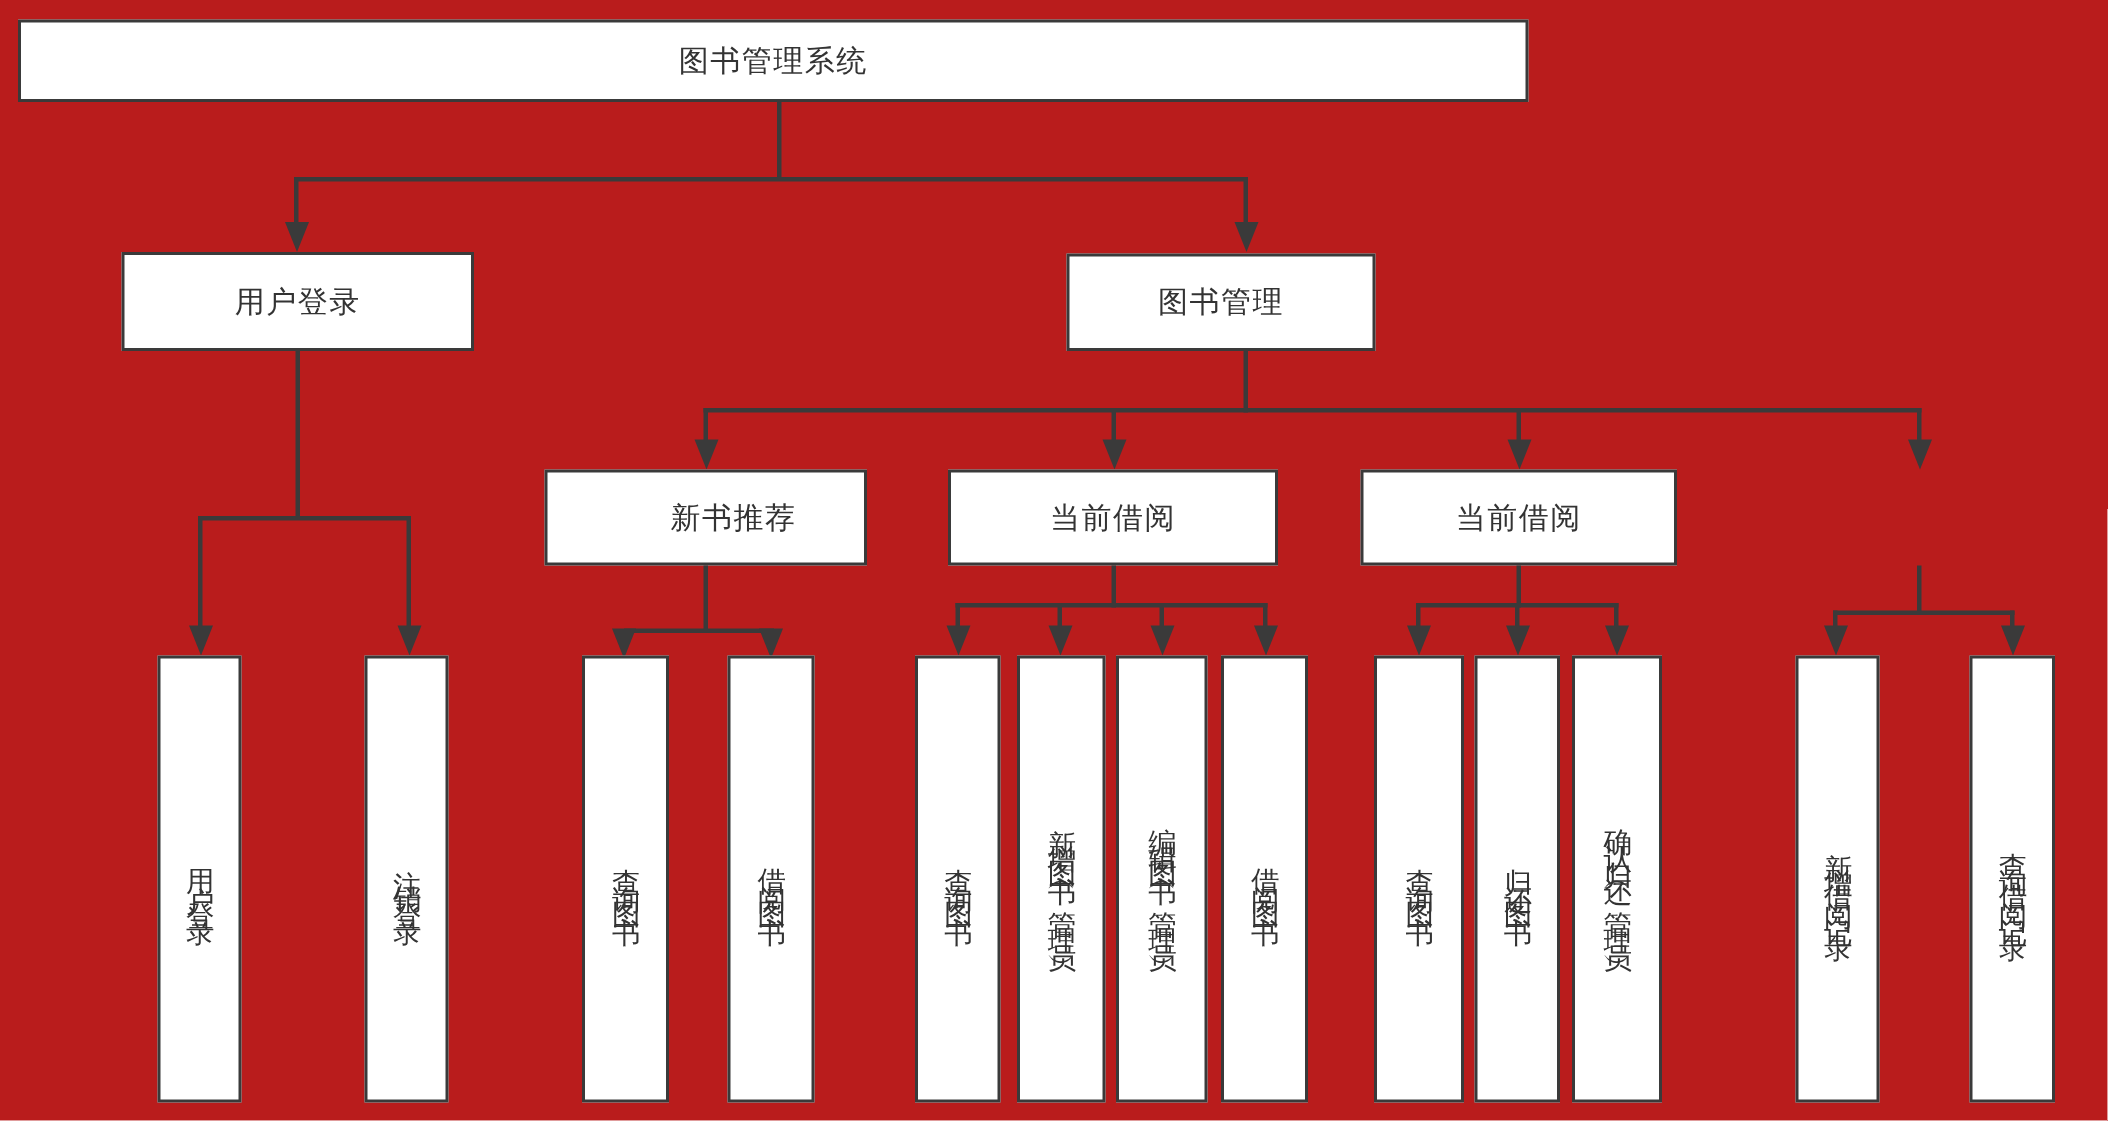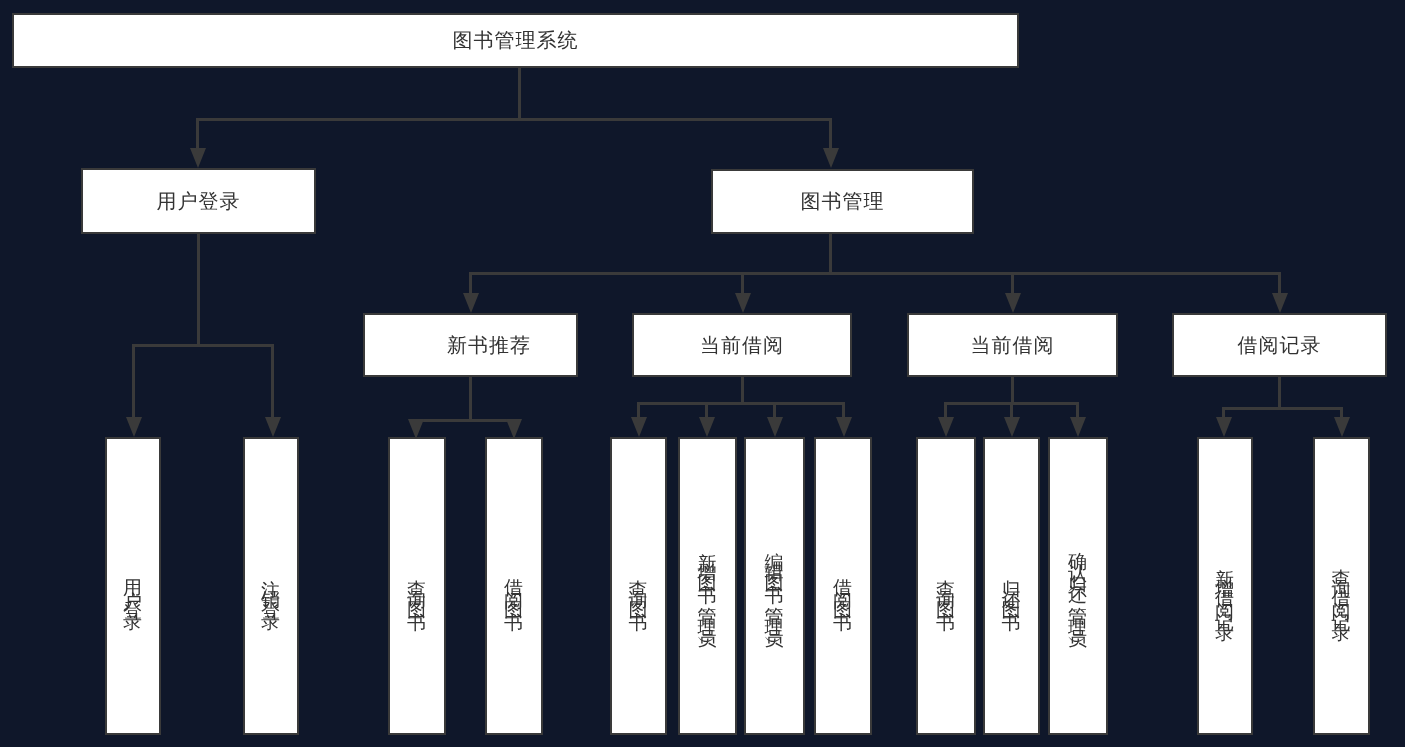--- a/index.html
+++ b/index.html
@@ -1,17 +1,17 @@
 <!DOCTYPE html>
 <html><head>
 <meta charset="utf-8">
 <style>
   html,body{margin:0;padding:0;background:#ffffff;}
   .canvas{
-    position:relative;width:1405px;height:747px;background:#0f172a;overflow:hidden;
+    position:relative;width:1405px;height:747px;background:#b91c1c;overflow:hidden;
     font-family:"Liberation Sans","DejaVu Sans",sans-serif;color:#333333;
   }
   
   .hbox{
     position:absolute;box-sizing:border-box;border:2.5px solid #3a3a3a;background:#ffffff;
     display:flex;align-items:center;justify-content:center;
     font-size:20px;letter-spacing:1px;color:#333333;
   }
   
   .vbox{
@@ -46,21 +46,21 @@
   <div class="hbox" style="left:12px;top:13px;width:1007px;height:55px;">图书管理系统</div>
 
   <div class="vl" style="left:518px;top:68px;height:50px;"></div>
   <div class="hl" style="left:196px;top:118px;width:636px;"></div>
   <div class="vl" style="left:196px;top:118px;height:32px;"></div>
   <div class="ah" style="left:190px;top:148px;"></div>
   <div class="vl" style="left:829px;top:118px;height:32px;"></div>
   <div class="ah" style="left:823px;top:148px;"></div>
 
   <div class="hbox" style="left:81px;top:168px;width:235px;height:66px;">用户登录</div>
-  <div class="hbox" style="left:711px;top:169px;width:263px;height:65px;">图书管理</div>
+  <div class="hbox" style="left:711px;top:169px;width:206px;height:65px;">图书管理</div>
 
   <div class="vl" style="left:197px;top:234px;height:112px;"></div>
   <div class="hl" style="left:132px;top:344px;width:142px;"></div>
   <div class="vl" style="left:132px;top:344px;height:75px;"></div>
   <div class="ah" style="left:126px;top:417px;"></div>
   <div class="vl" style="left:271px;top:344px;height:75px;"></div>
   <div class="ah" style="left:265px;top:417px;"></div>
 
   <div class="vl" style="left:829px;top:234px;height:41px;"></div>
   <div class="hl" style="left:469px;top:272px;width:812px;"></div>
@@ -69,21 +69,20 @@
   <div class="vl" style="left:741px;top:272px;height:23px;"></div>
   <div class="ah" style="left:735px;top:293px;"></div>
   <div class="vl" style="left:1011px;top:272px;height:23px;"></div>
   <div class="ah" style="left:1005px;top:293px;"></div>
   <div class="vl" style="left:1278px;top:272px;height:23px;"></div>
   <div class="ah" style="left:1272px;top:293px;"></div>
 
   <div class="hbox" style="left:363px;top:313px;width:215px;height:64px;padding-left:37px;">新书推荐</div>
   <div class="hbox" style="left:632px;top:313px;width:220px;height:64px;">当前借阅</div>
   <div class="hbox" style="left:907px;top:313px;width:211px;height:64px;">当前借阅</div>
-  <div class="hbox" style="left:1172px;top:313px;width:215px;height:64px;">借阅记录</div>
 
   <div class="vl" style="left:469px;top:377px;height:45px;"></div>
   <div class="hl" style="left:416px;top:419px;width:100px;"></div>
   <div class="ah" style="left:408px;top:419px;"></div>
   <div class="ah" style="left:506px;top:419px;"></div>
 
   <div class="vl" style="left:741px;top:377px;height:28px;"></div>
   <div class="hl" style="left:637px;top:402px;width:208px;"></div>
   <div class="vl" style="left:637px;top:402px;height:16px;"></div>
   <div class="ah" style="left:631px;top:417px;"></div>

